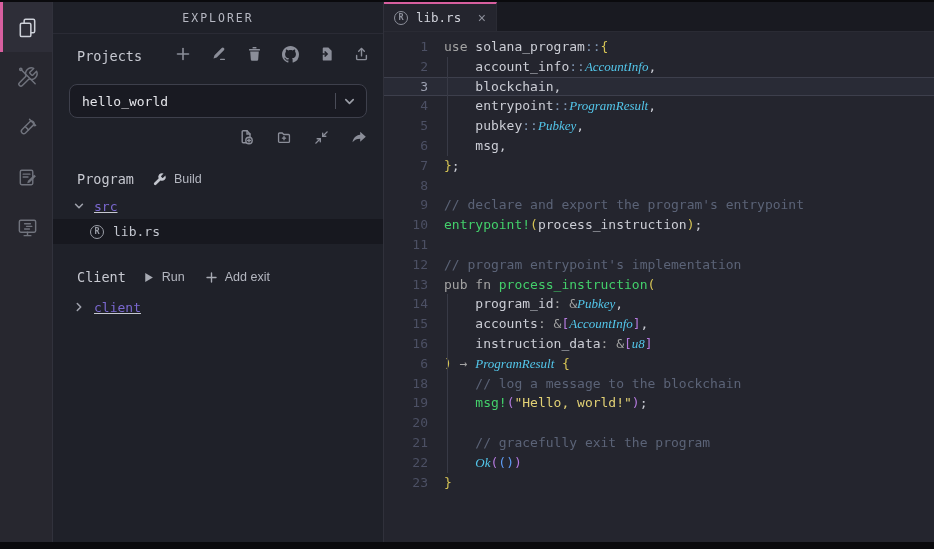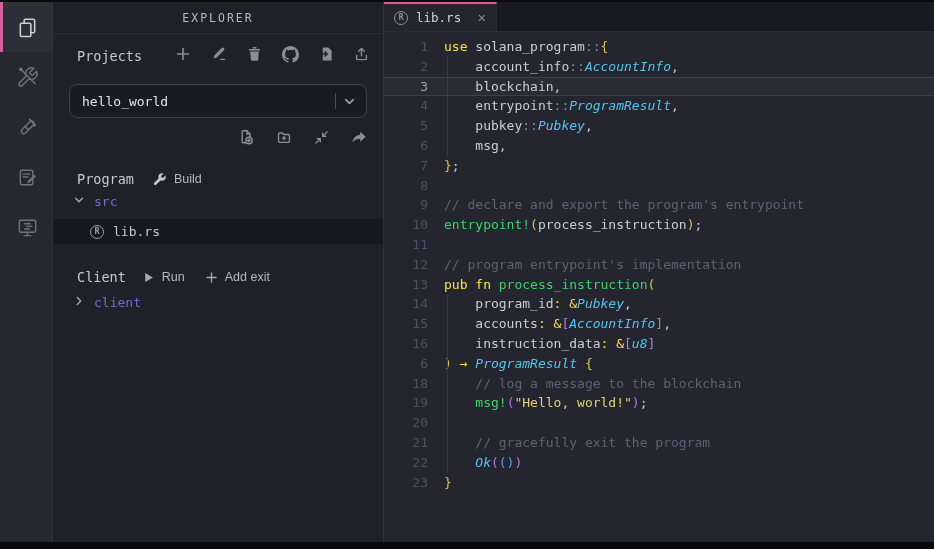--- a/index.html
+++ b/index.html
@@ -33,22 +33,22 @@
   .select-right { margin-left:auto; display:flex; align-items:center; gap:7px; }
   .select-divider { width:1px; height:16px; background:#4a4c58; }
   .file-ops { margin:10px 16px 0 0; height:22px; display:flex; justify-content:flex-end; gap:22px; align-items:center; }
   .section-row { margin:16px 24px 0; height:26px; display:flex; align-items:center; }
   .section-label { font-size:13.5px; color:#c7c9d1; }
   .ghost-btn { display:flex; align-items:center; gap:7px; color:#b4b7c0;
                font-family:"Liberation Sans", sans-serif; font-size:12.5px; cursor:pointer;justify-content:center; }
   .build-btn { margin-left:18px; }
   .run-btn { margin-left:16px; }
   .addtests-btn { margin-left:20px; }
-  .tree-row { margin-top:2px; height:24px; display:flex; gap:9px;
-              padding-left:20px; cursor:pointer; }
+  .tree-row { margin-top:2px; height:24px; display:flex; align-items:center; gap:9px;
+              padding-left:20px; cursor:pointer;text-decoration:underline; }
   .tree-row .chev { color:#9fa2ac; display:flex; }
   .folder-name { font-size:13px; color:#7a68d0; }
   .file-row { margin-top:1px; height:25px; display:flex; align-items:center; gap:9px;
               padding-left:37px; background:#17181f; cursor:pointer; }
   .file-name { font-size:13px; color:#c3c6cf; }
   .client-section { margin-top:20px; }
   .client-folder { margin-top:5px; }
   .rust-icon { width:14px; height:14px; border:1.5px solid #9a9da6; border-radius:50%;
                color:#9a9da6; font-size:8.5px; font-weight:bold; display:flex; align-items:center;
                justify-content:center; flex:none; line-height:1; }
@@ -67,23 +67,23 @@
   .code-area { flex:1; position:relative; padding-top:5px; font-size:13px; overflow:hidden; }
   .code-row { display:flex; height:19.8px; line-height:19.8px; }
   .ln { width:44px; flex:none; text-align:right; color:#4c5064; user-select:none; }
   .ct { padding-left:16px; white-space:pre; }
   .code-row.current { background:#292b36; box-shadow: inset 0 1px 0 #3d3f4c, inset 0 -1px 0 #3d3f4c; }
   .code-row.current .ln { color:#9ca0b0; }
   .indent-guide { position:absolute; width:1px; background:#383a46; left:63px; }
   .guide-1 { top:24.8px; height:99px; }
   .guide-2 { top:262.4px; height:178.2px; }
 
-  .tk-kw { color:#fde047; }
+  .tk-kw { color:#a3a3a3; }
   .tk-fg { color:#cbcdd5; }
-  .tk-ty { color:#53c6ea; font-style:italic; }
+  .tk-ty { color:#53c6ea; font-style:italic;font-family:Liberation Serif, serif; }
   .tk-fn { color:#43d06b; }
   .tk-mc { color:#43d06b; }
   .tk-st { color:#e2d175; }
   .tk-cm { color:#5b6377; }
   .tk-pn { color:#7e94b0; }
   .tk-b1 { color:#d6c455; }
   .tk-b2 { color:#b379dd; }
   .tk-b3 { color:#5e9cf3; }
 </style>
 </head>

